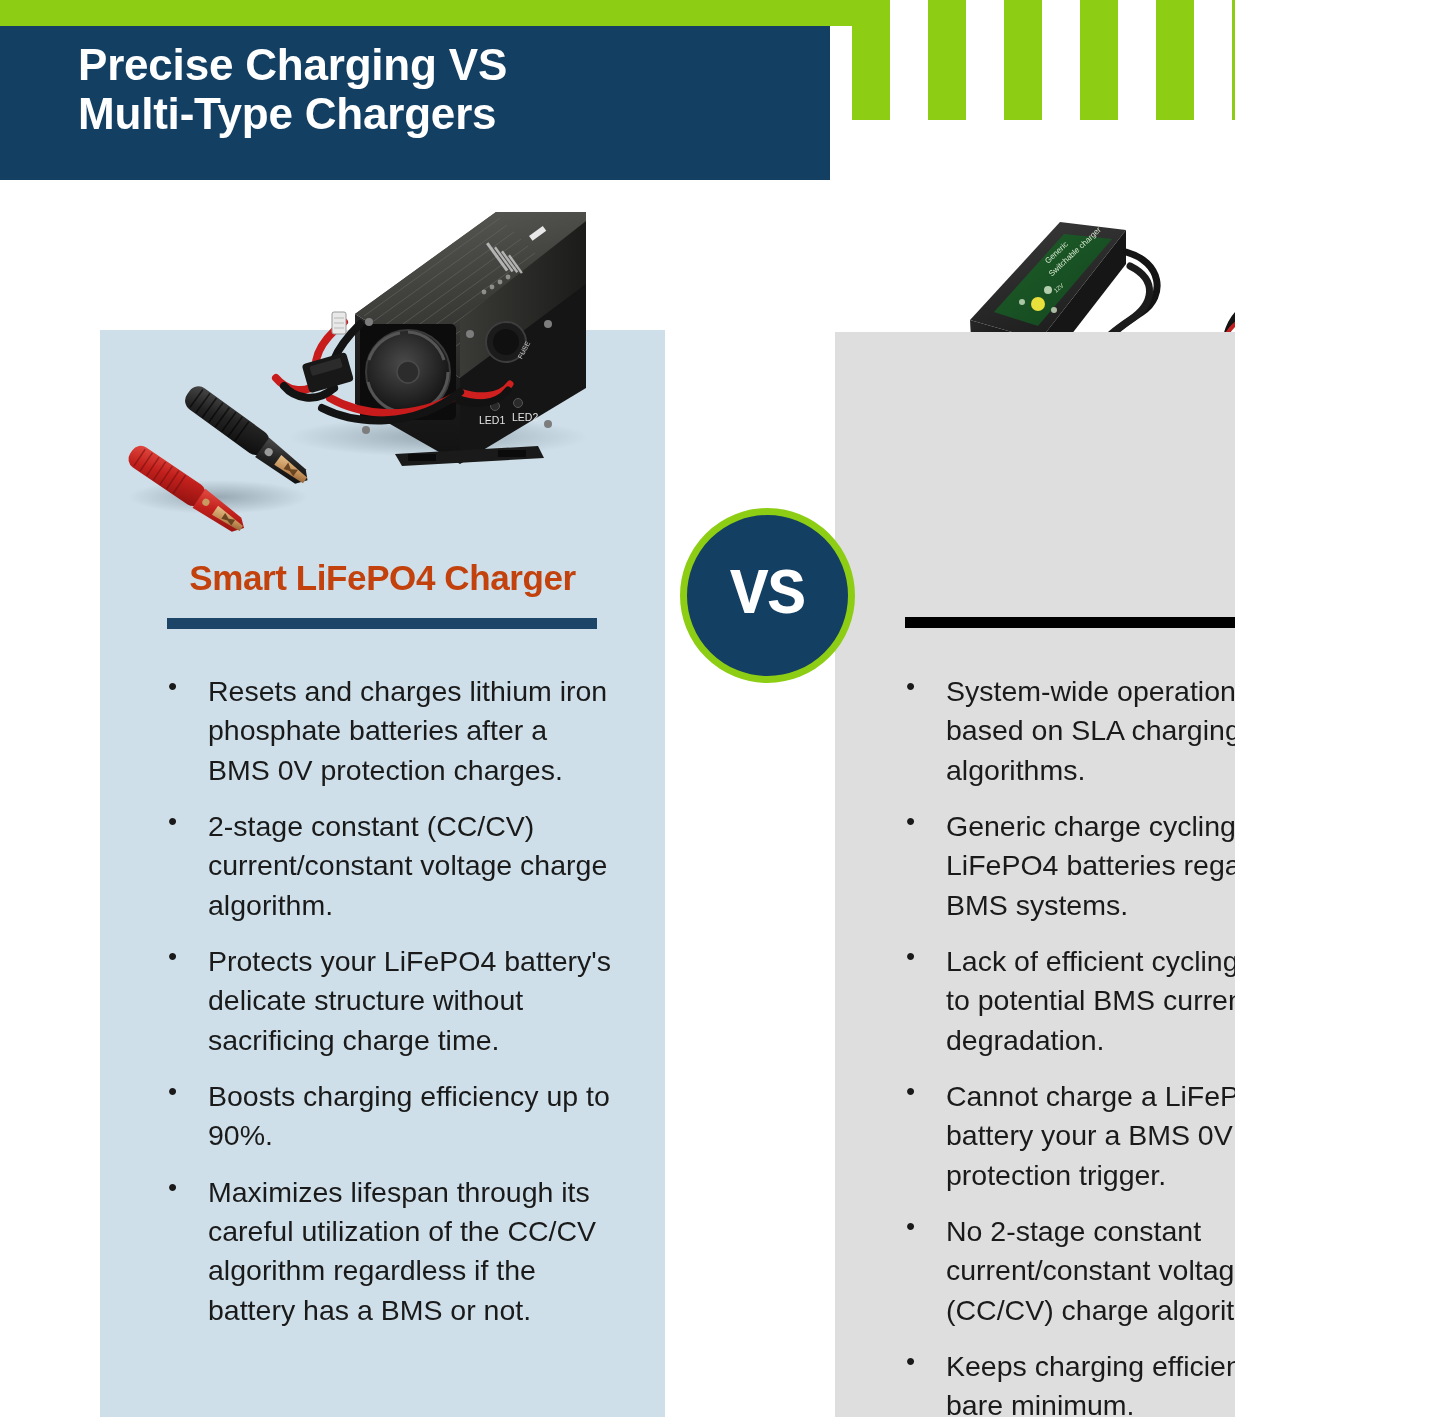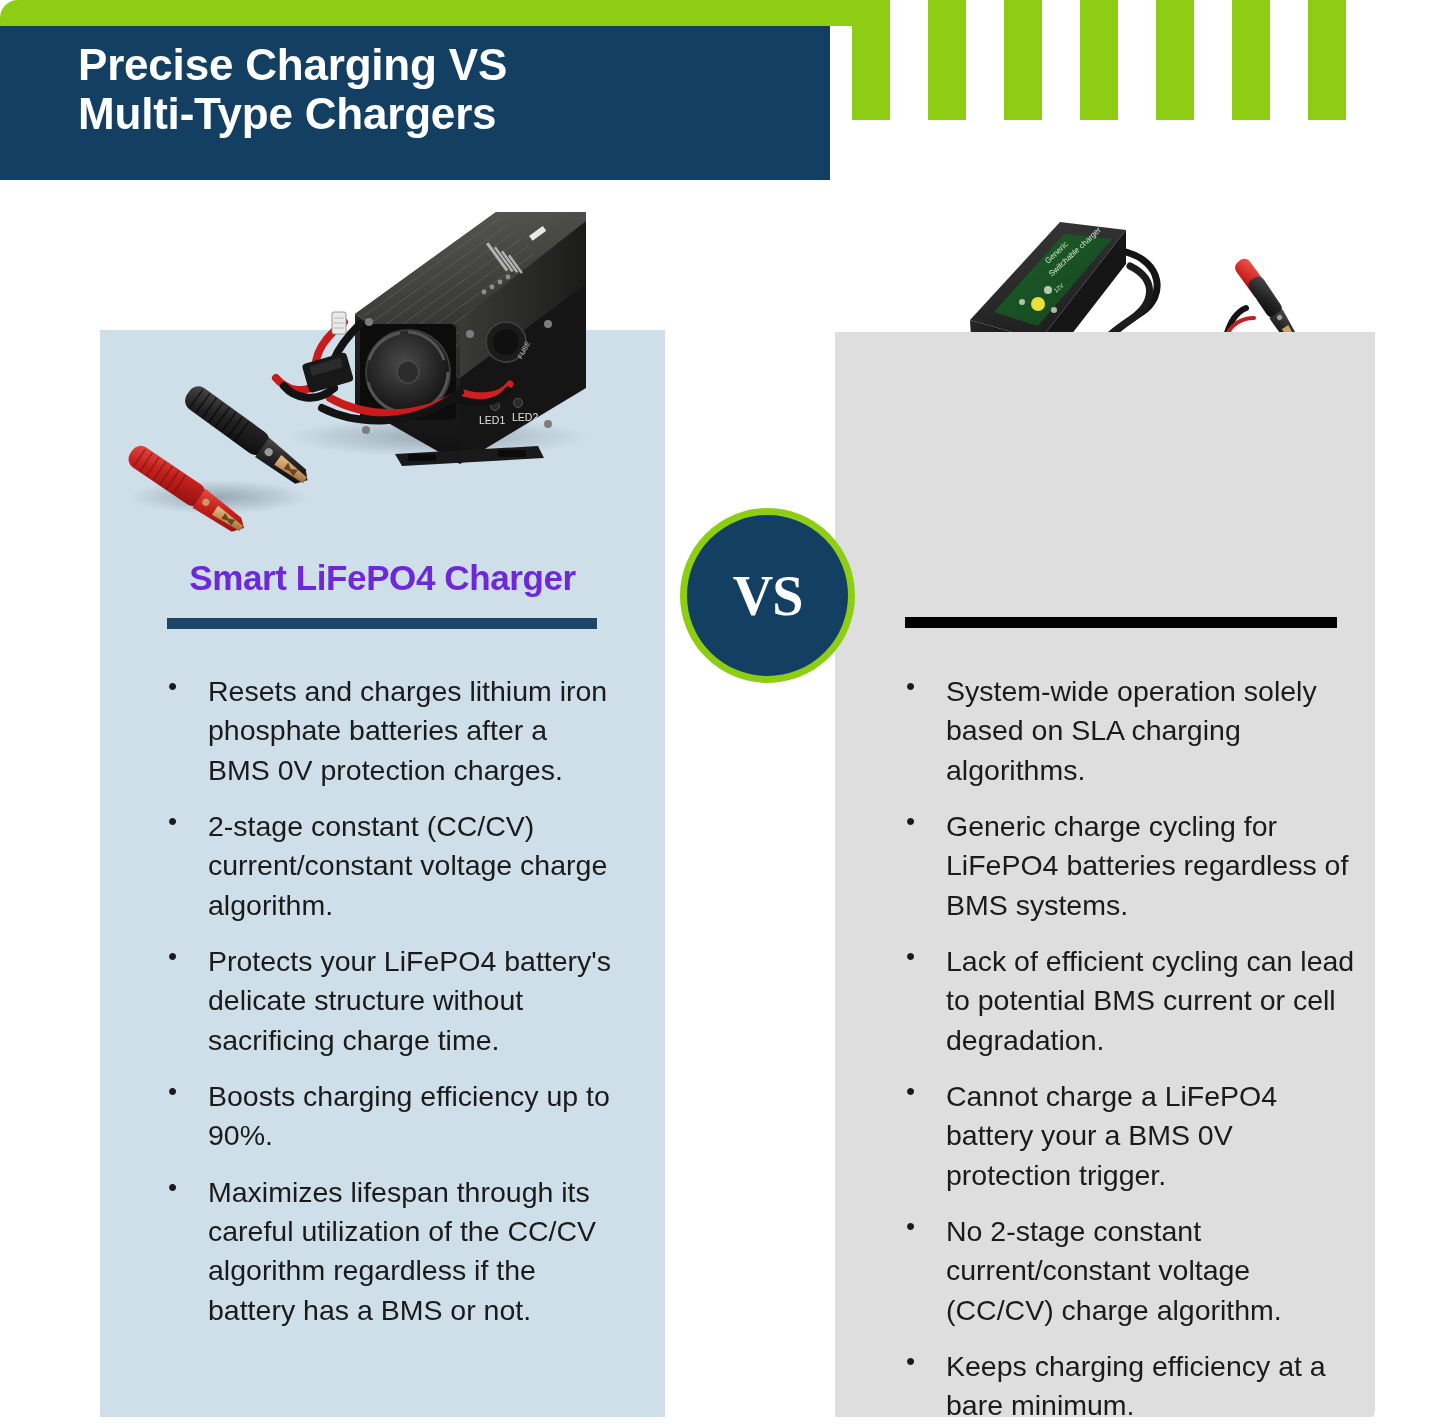--- a/index.html
+++ b/index.html
@@ -3,21 +3,21 @@
 <meta charset="utf-8">
 <style>
   html,body{margin:0;padding:0;}
   body{
     width:1435px;height:1427px;
     background:#ffffff;
     font-family:"Liberation Sans", sans-serif;
     overflow:hidden;
     position:relative;
   }
-  #canvas{position:relative;width:1375px;height:1427px;background:#fff;overflow:hidden;border-radius:18px;}
+  #canvas{position:relative;width:1235px;height:1427px;background:#fff;overflow:hidden;}
 
   
   .green-strip-left{
     position:absolute;left:0;top:0;width:852px;height:26px;background:#8dce14;
   }
   .title-bar{
     position:absolute;left:0;top:26px;width:830px;height:154px;background:#133f63;
   }
   .title-text{
     position:absolute;left:78px;top:40px;width:720px;
@@ -32,37 +32,37 @@
   .panel{position:absolute;}
   .panel-left{
     left:100px;top:330px;width:565px;height:1087px;background:#cedfe9;
   }
   .panel-right{
     left:835px;top:332px;width:600px;height:1085px;background:#dedede;
   }
 
   
   .col-heading{
-    position:absolute;text-align:center;font-weight:bold;color:#6d28d9;
+    position:absolute;text-align:center;font-weight:bold;color:#c2410c;
     font-size:35px;letter-spacing:-0.4px;
     font-family:"Liberation Sans", sans-serif;
   }
   .heading-left{left:100px;top:558px;width:565px;}
   .heading-right{left:835px;top:558px;width:600px;}
   .rule{position:absolute;height:11px;}
   .rule-left{left:167px;top:618px;width:430px;background:#1d4568;}
   .rule-right{left:905px;top:617px;width:432px;background:#000000;}
 
   
   .vs-badge{
     position:absolute;left:680px;top:508px;width:175px;height:175px;border-radius:50%;
     background:#133f63;border:7px solid #8dce14;box-sizing:border-box;
     display:flex;align-items:center;justify-content:center;
-    color:#ffffff;font-weight:bold;font-size:56px;letter-spacing:-1px;
-    font-family:Liberation Serif, serif;
+    color:#ffffff;font-weight:bold;font-size:64px;letter-spacing:-1px;
+    font-family:Liberation Mono, monospace;
     z-index:20;
   }
 
   
   ul.bullets{
     position:absolute;list-style:none;margin:0;padding:0;
     color:#1a1a1a;font-size:28.5px;line-height:1.38;
     font-family:"Liberation Sans", sans-serif;
   }
   ul.bullets.left{left:160px;top:672px;width:452px;}

